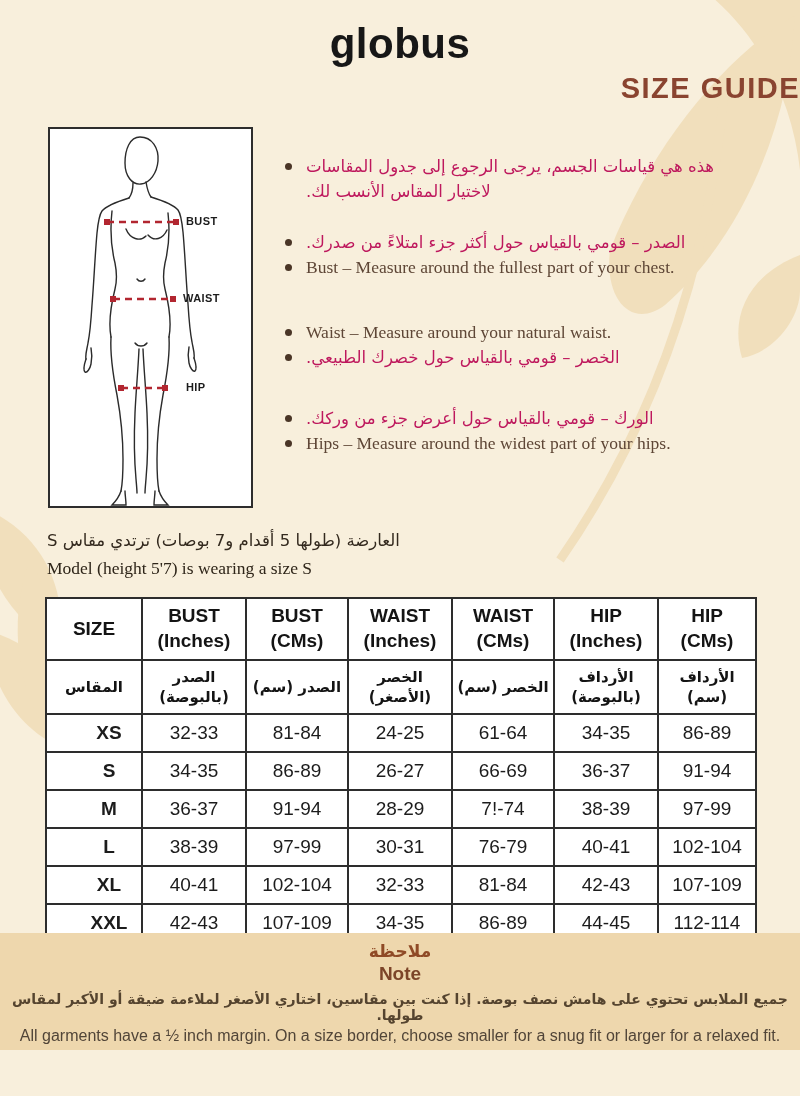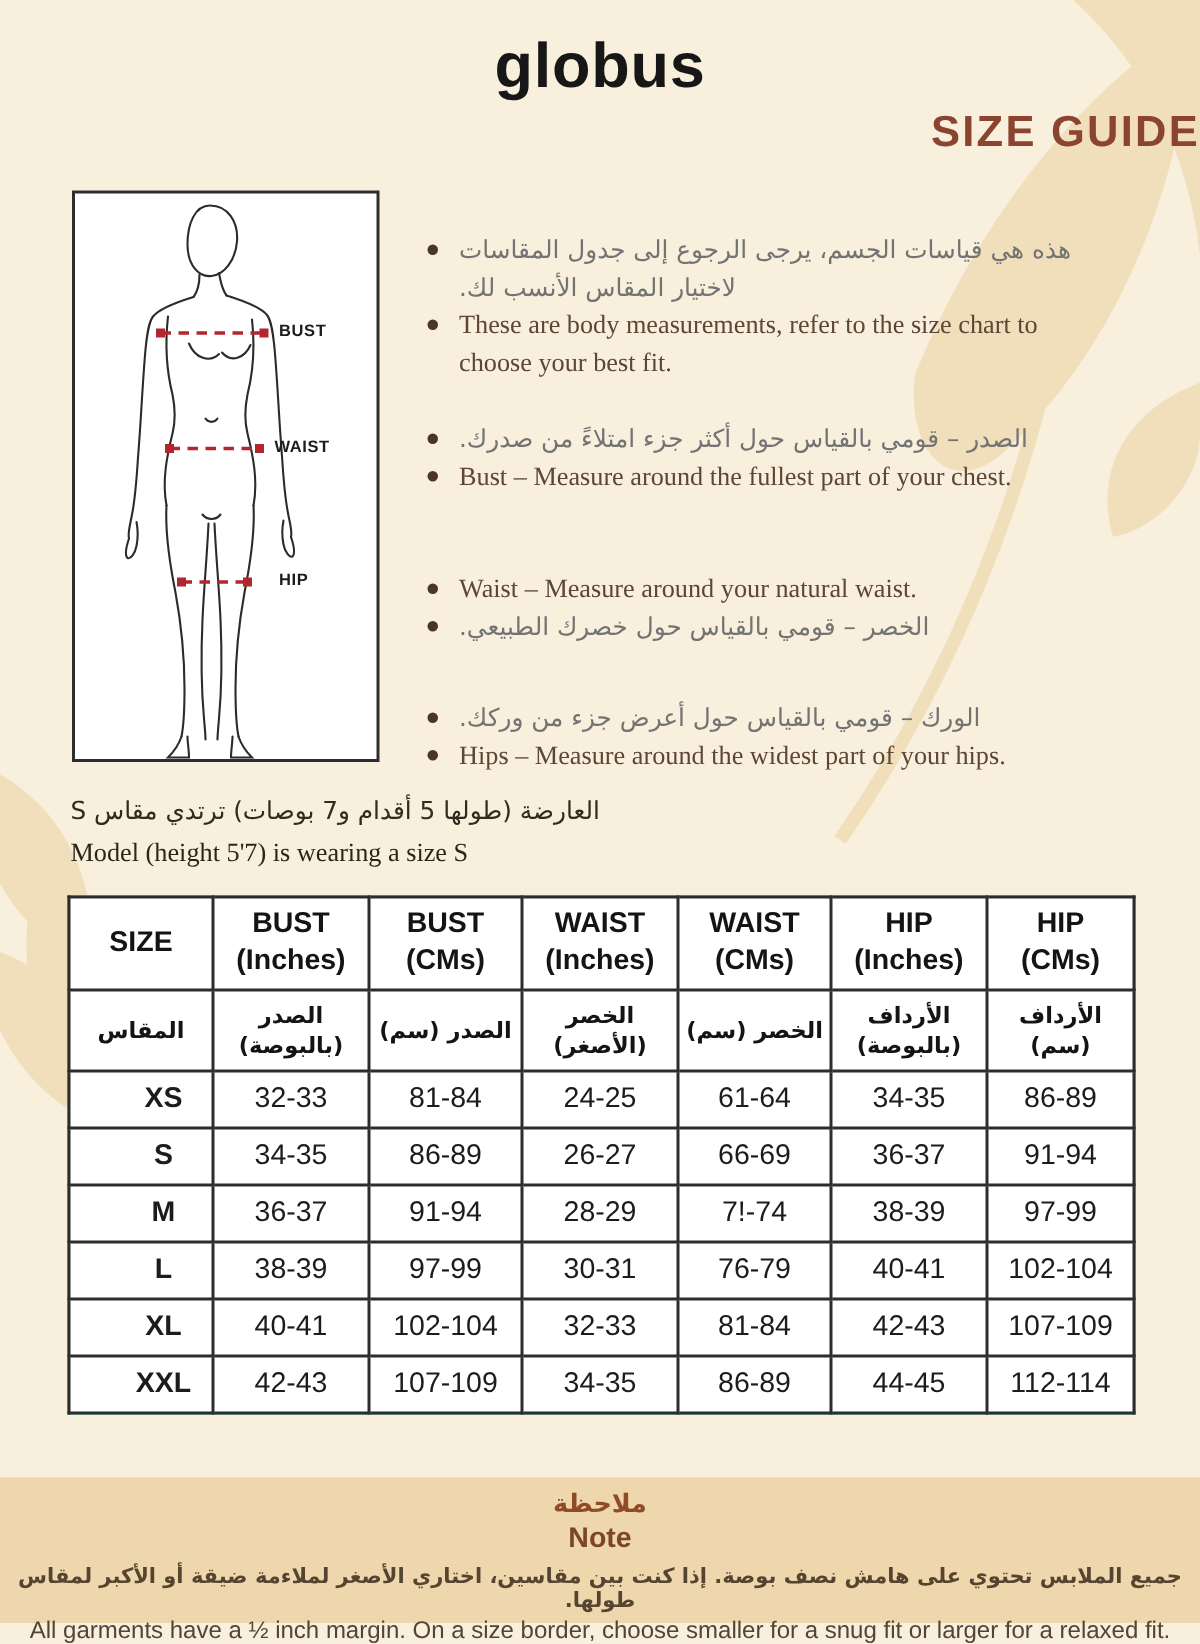--- a/index.html
+++ b/index.html
@@ -46,23 +46,23 @@
   .bgroup { list-style: none; margin: 0 0 0 0; padding: 0; }
   .bgroup li { display: flex; align-items: flex-start; }
   .bullet-dot {
     flex: 0 0 auto; width: 7px; height: 7px; border-radius: 50%;
     background: #4a3526; margin: 9px 14px 0 2px;
   }
   .btext {
     display: block; font-size: 17.5px; line-height: 25px;
     font-family: "Liberation Serif", "DejaVu Serif", serif; color: #5e4636;
   }
-  .btext.ar { direction: rtl; text-align: left; color: #737373; font-family: "DejaVu Sans", sans-serif; font-size: 16.5px; }
+  .btext.ar { direction: rtl; text-align: left; color: #be185d; font-family: "DejaVu Sans", sans-serif; font-size: 16.5px; }
   .gap-a { margin-bottom: 26px; }
-  .gap-b { margin-bottom: 50px; }
+  .gap-b { margin-bottom: 40px; }
   .gap-c { margin-bottom: 36px; }
 
   
   .model-note { position: absolute; left: 47px; top: 527px; width: 430px; }
   .model-note .ar {
     direction: rtl; text-align: left; font-size: 16.5px; line-height: 28px;
     color: #33291e; font-family: "DejaVu Sans", sans-serif;
   }
   .model-note .en {
     font-size: 17.5px; line-height: 26px; color: #2e2519;
@@ -78,21 +78,21 @@
     border: 2px solid #2d2d2d; text-align: center; vertical-align: middle;
     padding: 0 2px; background: #ffffff;
   }
   .size-table .head-en th { height: 60px; font-size: 19px; font-weight: 700; line-height: 1.3; color: #141414; }
   .size-table .head-ar th { height: 52px; font-size: 15px; font-weight: 700; line-height: 1.35; color: #141414; direction: rtl; font-family: "DejaVu Sans", sans-serif; }
   .size-table .data-row td { height: 36px; font-size: 19px; color: #1c1c1c; }
   .size-table .data-row td.size-cell { font-weight: 700; padding-left: 32px; }
 
   
   .note-section {
-    position: absolute; left: 0; top: 985px; width: 800px; height: 97px;
+    position: absolute; left: 0; top: 933px; width: 800px; height: 117px;
     background: #eed7ad; text-align: center;
   }
   .note-heading-ar { margin: 8px 0 0 0; font-size: 17px; font-weight: 700; color: #8f4a26; font-family: "DejaVu Sans", sans-serif; }
   .note-heading-en { margin: 2px 0 0 0; font-size: 19px; font-weight: 700; color: #7c4428; }
   .note-body-ar { margin: 6px 0 0 0; font-size: 14px; font-weight: 700; color: #55442f; direction: rtl; font-family: "DejaVu Sans", sans-serif; }
   .note-body-en { margin: 4px 0 0 0; font-size: 16px; color: #514538; }
 </style>
 </head>
 <body>
 
@@ -152,24 +152,20 @@
     <span class="measure-label label-waist">WAIST</span>
     <span class="measure-label label-hip">HIP</span>
   </div>
 
   <div class="bullets">
     <ul class="bgroup gap-a">
       <li>
           <span class="bullet-dot"></span>
           <span class="btext ar" dir="rtl">هذه هي قياسات الجسم، يرجى الرجوع إلى جدول المقاسات لاختيار المقاس الأنسب لك.</span>
         </li>
-      <li>
-          <span class="bullet-dot"></span>
-          <span class="btext">These are body measurements, refer to the size chart to choose your best fit.</span>
-        </li>
     </ul>
     <ul class="bgroup gap-b">
       <li>
           <span class="bullet-dot"></span>
           <span class="btext ar" dir="rtl">الصدر – قومي بالقياس حول أكثر جزء امتلاءً من صدرك.</span>
         </li>
       <li>
           <span class="bullet-dot"></span>
           <span class="btext">Bust – Measure around the fullest part of your chest.</span>
         </li>

